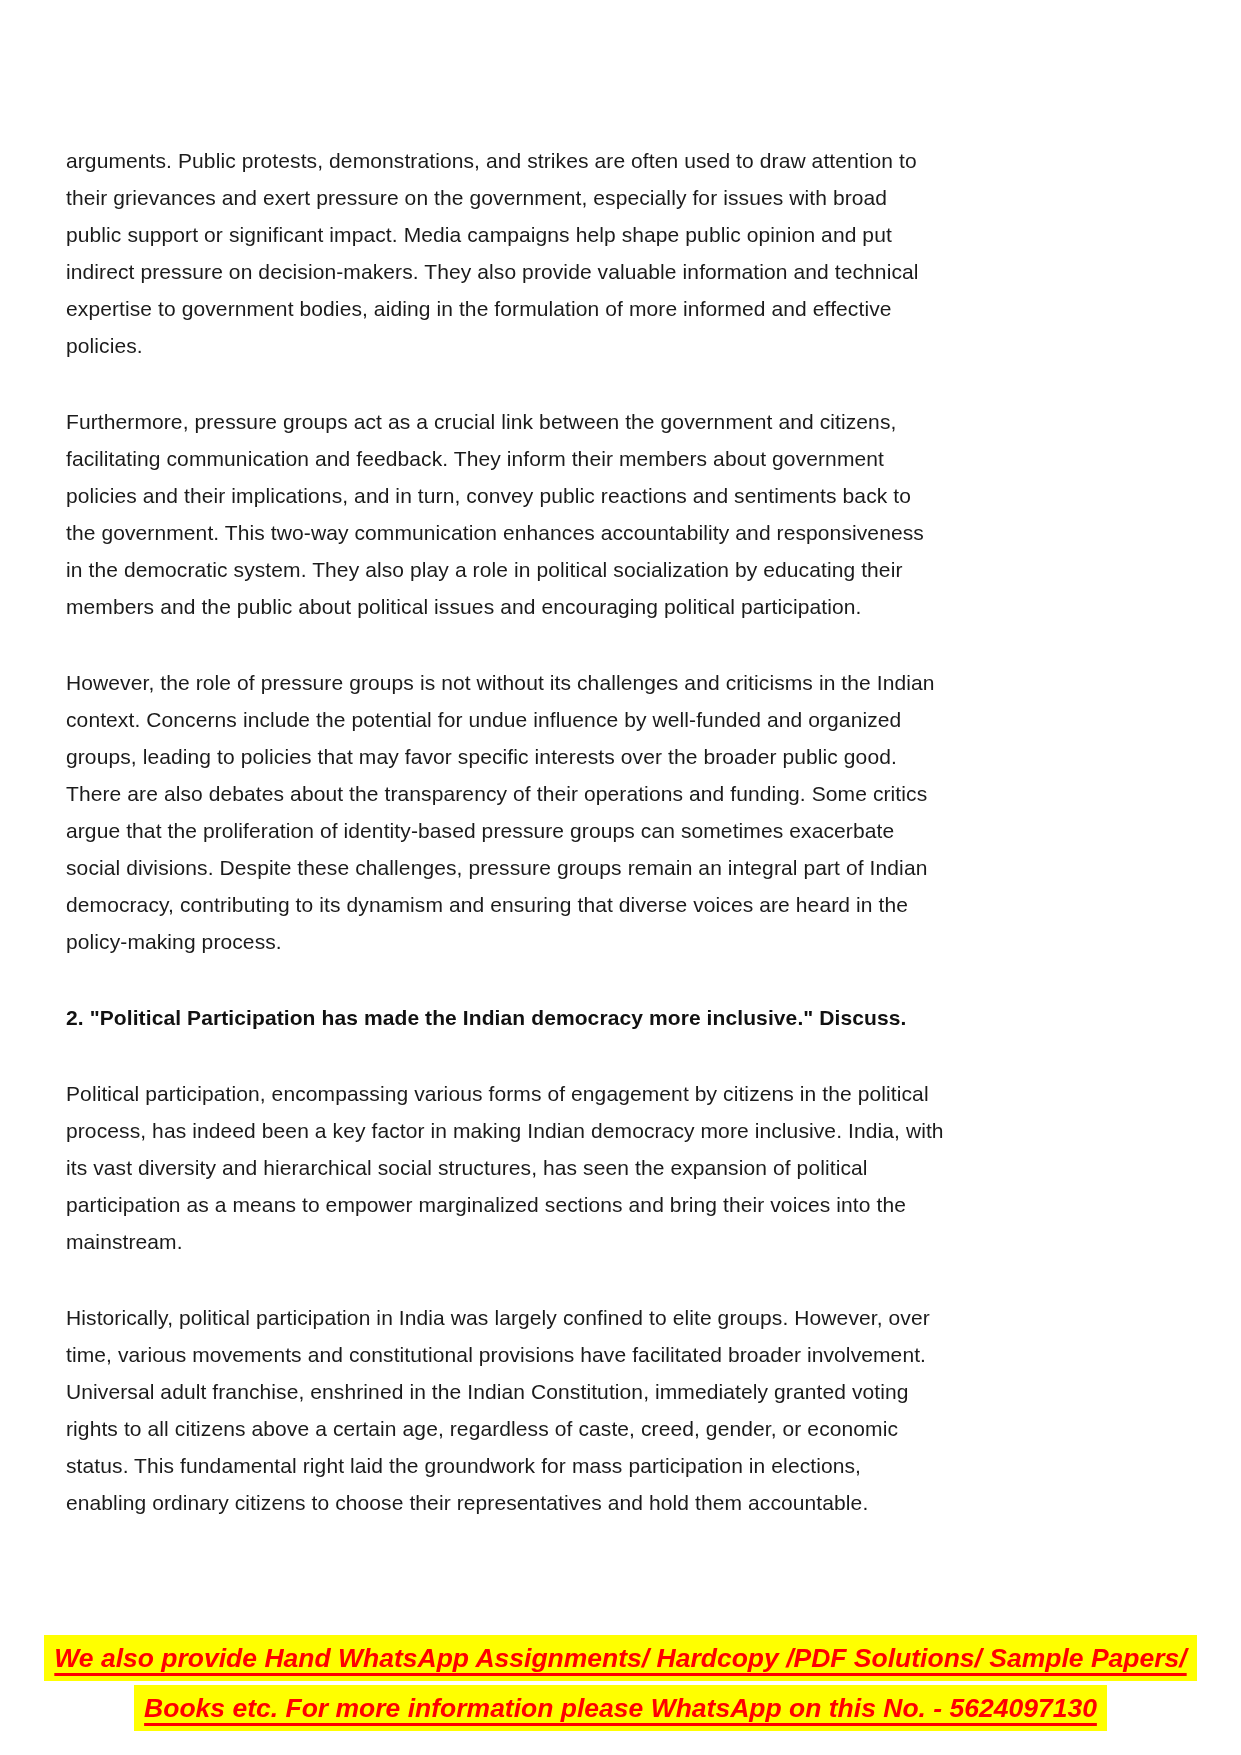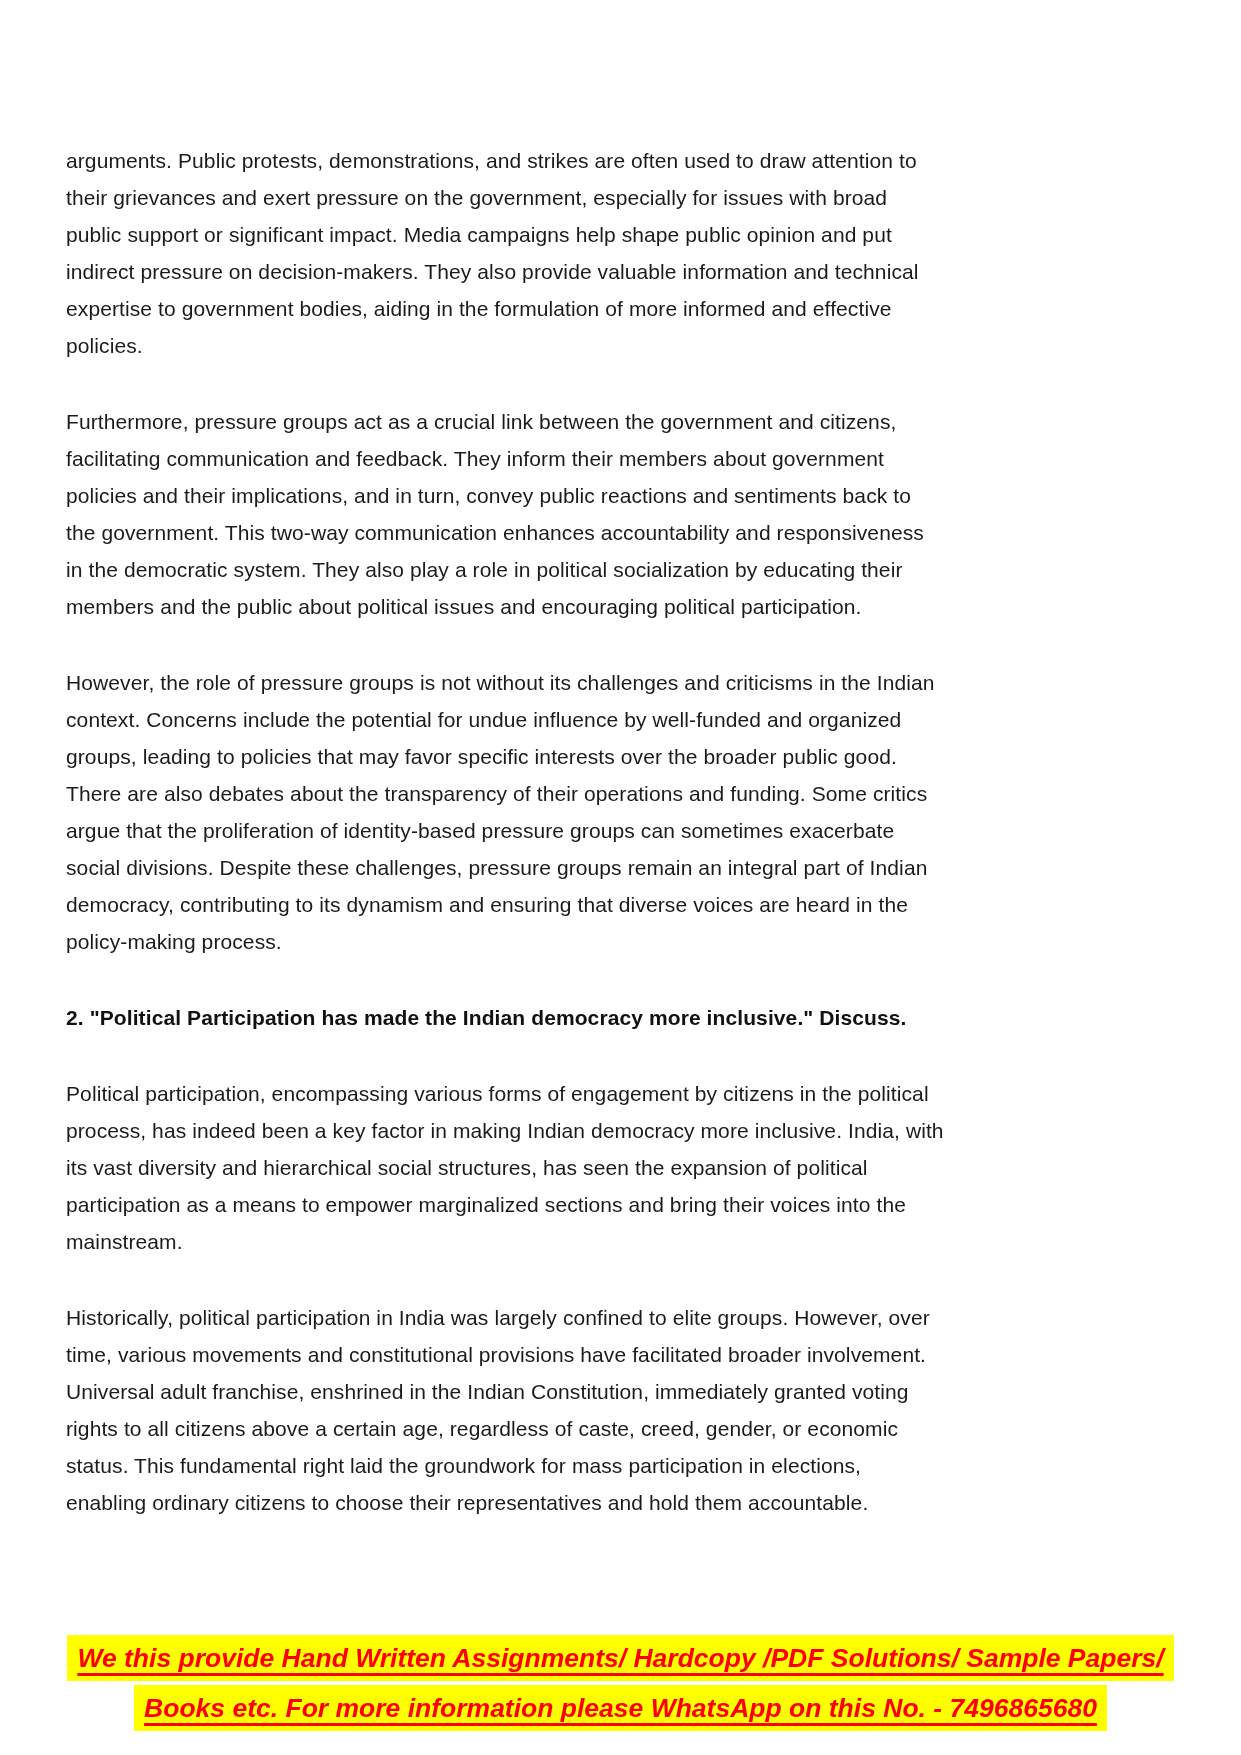--- a/index.html
+++ b/index.html
@@ -67,20 +67,20 @@
       <p class="para">arguments. Public protests, demonstrations, and strikes are often used to draw attention to<br>their grievances and exert pressure on the government, especially for issues with broad<br>public support or significant impact. Media campaigns help shape public opinion and put<br>indirect pressure on decision-makers. They also provide valuable information and technical<br>expertise to government bodies, aiding in the formulation of more informed and effective<br>policies.</p>
       <p class="para">Furthermore, pressure groups act as a crucial link between the government and citizens,<br>facilitating communication and feedback. They inform their members about government<br>policies and their implications, and in turn, convey public reactions and sentiments back to<br>the government. This two-way communication enhances accountability and responsiveness<br>in the democratic system. They also play a role in political socialization by educating their<br>members and the public about political issues and encouraging political participation.</p>
       <p class="para">However, the role of pressure groups is not without its challenges and criticisms in the Indian<br>context. Concerns include the potential for undue influence by well-funded and organized<br>groups, leading to policies that may favor specific interests over the broader public good.<br>There are also debates about the transparency of their operations and funding. Some critics<br>argue that the proliferation of identity-based pressure groups can sometimes exacerbate<br>social divisions. Despite these challenges, pressure groups remain an integral part of Indian<br>democracy, contributing to its dynamism and ensuring that diverse voices are heard in the<br>policy-making process.</p>
       <p class="para heading">2. "Political Participation has made the Indian democracy more inclusive." Discuss.</p>
       <p class="para">Political participation, encompassing various forms of engagement by citizens in the political<br>process, has indeed been a key factor in making Indian democracy more inclusive. India, with<br>its vast diversity and hierarchical social structures, has seen the expansion of political<br>participation as a means to empower marginalized sections and bring their voices into the<br>mainstream.</p>
       <p class="para">Historically, political participation in India was largely confined to elite groups. However, over<br>time, various movements and constitutional provisions have facilitated broader involvement.<br>Universal adult franchise, enshrined in the Indian Constitution, immediately granted voting<br>rights to all citizens above a certain age, regardless of caste, creed, gender, or economic<br>status. This fundamental right laid the groundwork for mass participation in elections,<br>enabling ordinary citizens to choose their representatives and hold them accountable.</p>
     </div>
 
   <div class="promo-footer">
     <div class="promo-line">
-      <span class="hl">We this provide Hand Written Assignments/ Hardcopy /PDF Solutions/ Sample Papers/</span>
+      <span class="hl">We also provide Hand WhatsApp Assignments/ Hardcopy /PDF Solutions/ Sample Papers/</span>
     </div>
     <div class="promo-line">
-      <span class="hl">Books etc. For more information please WhatsApp on this No. - 7496865680</span>
+      <span class="hl">Books etc. For more information please WhatsApp on this No. - 5624097130</span>
     </div>
   </div>
 
 </div>
 
 </body></html>

